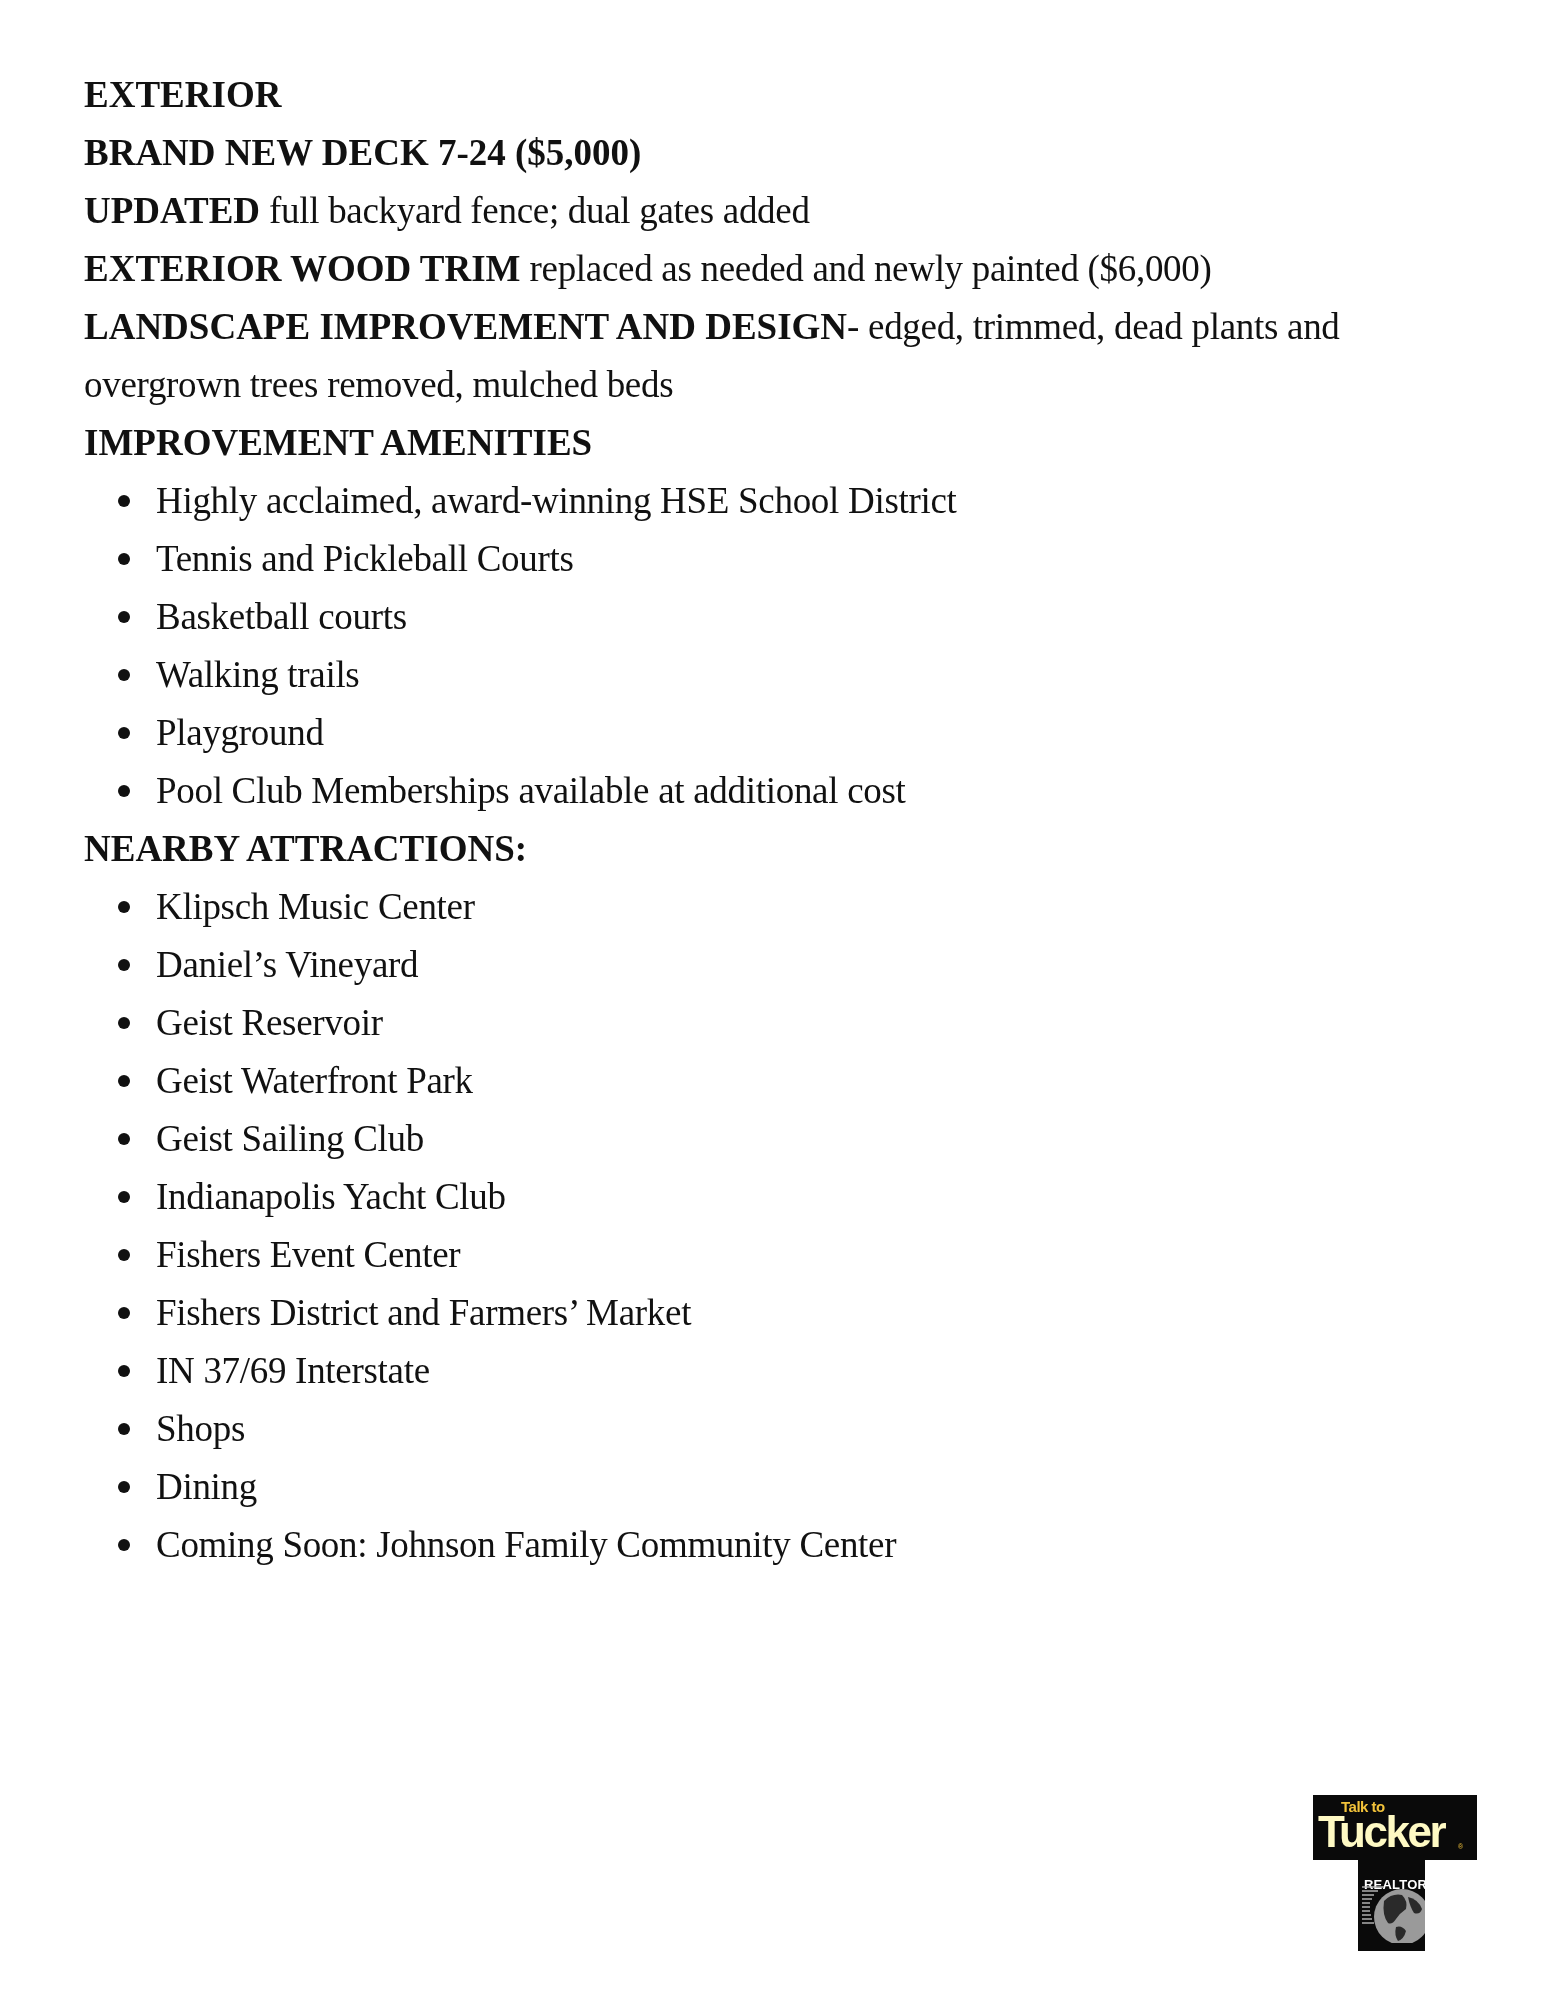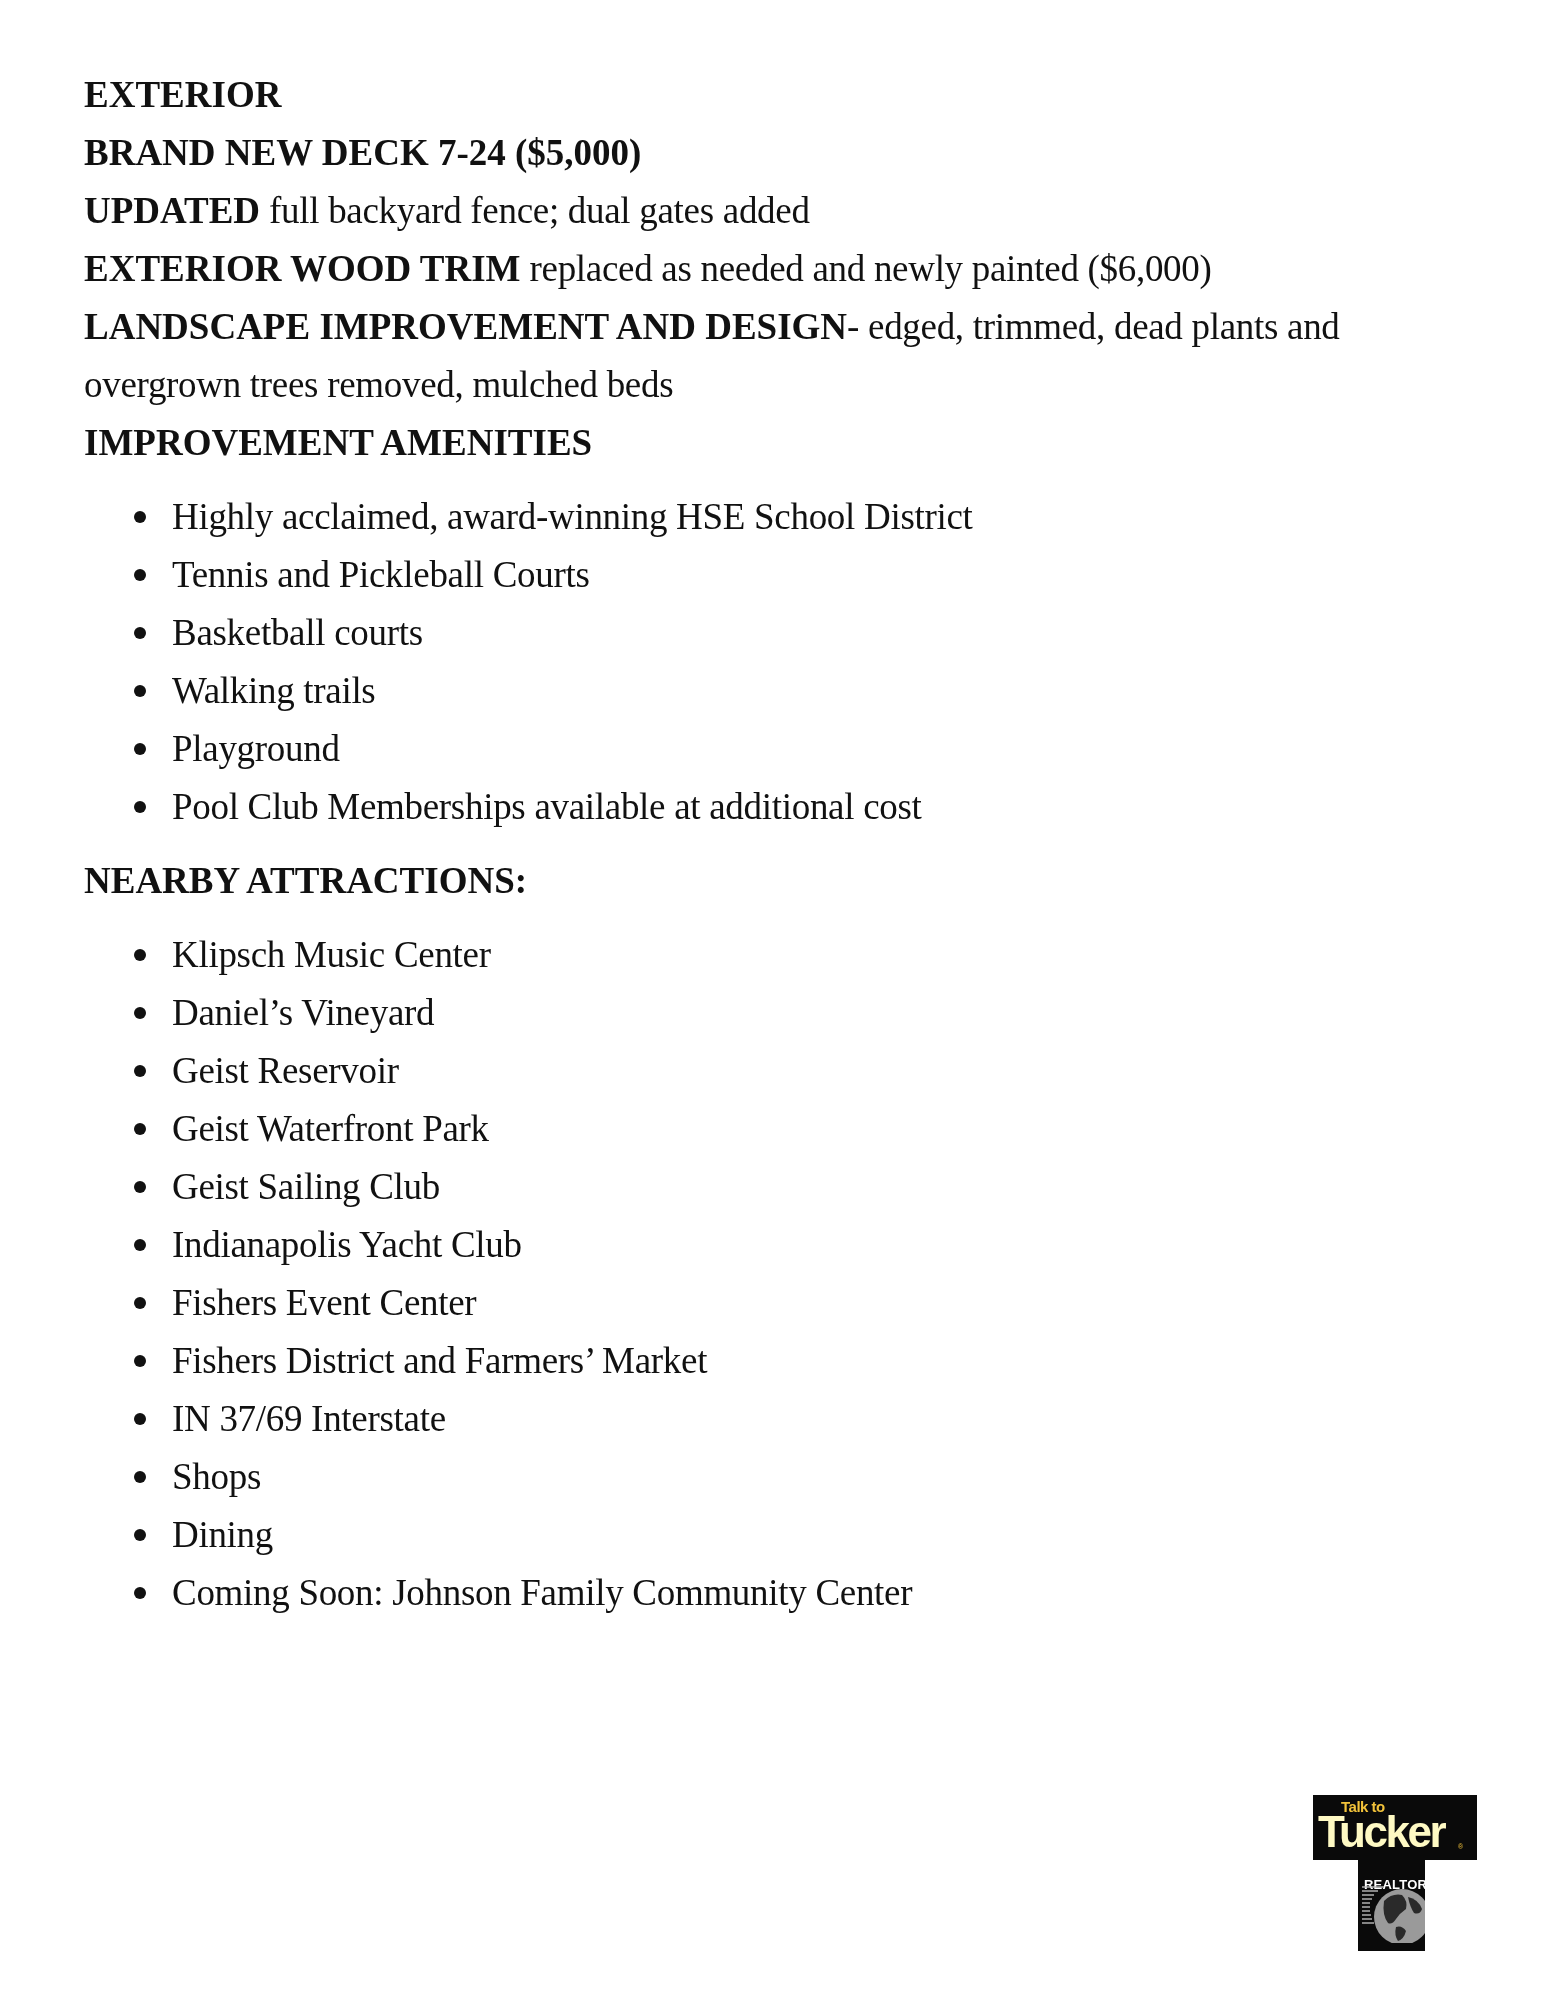--- a/index.html
+++ b/index.html
@@ -2,21 +2,21 @@
 <html><head>
 <meta charset="utf-8">
 <style>
   html, body { margin: 0; padding: 0; background: #ffffff; }
   body { width: 1545px; height: 2000px; position: relative; overflow: hidden;
          font-family: "Liberation Serif", "DejaVu Serif", serif; color: #111111; }
   .page { position: absolute; left: 84px; top: 66px; width: 1420px; }
   .line { font-size: 37px; line-height: 58px; white-space: nowrap; letter-spacing: -0.3px; }
   .wrap { white-space: normal; }
   .b { font-weight: bold; letter-spacing: 0px; }
-  ul { list-style: none; margin: 16px; padding: 0 0 0 72px; }
+  ul { list-style: none; margin: 0; padding: 0 0 0 72px; }
   li { font-size: 37px; line-height: 58px; position: relative; white-space: nowrap; letter-spacing: -0.3px; }
   li .dot { position: absolute; left: -38px; top: 23px; width: 12px; height: 12px; border-radius: 50%; background: #111; }
   .logo { position: absolute; left: 1313px; top: 1795px; width: 156px; height: 156px; }
   .logo .bar { position: absolute; left: 0; top: 0; width: 156px; height: 65px; background: #0a0a0a; padding-left: 8px; }
   .logo .stem { position: absolute; left: 45px; top: 64px; width: 67px; height: 92px; background: #0a0a0a; overflow: hidden; }
   .logo .t1 { position: absolute; left: 28px; top: 3px; font-family: "Liberation Sans", sans-serif; font-weight: bold;
               font-size: 15px; color: #f2c23a; letter-spacing: -0.5px; }
   .logo .t2 { position: absolute; left: 5px; top: 12px; font-family: "Liberation Sans", sans-serif; font-weight: bold;
               font-size: 44px; color: #fef9c3; letter-spacing: -2.5px; line-height: 50px; transform: scaleY(1.0); }
   .logo .reg { position: absolute; left: 145px; top: 48px; font-family: "Liberation Sans", sans-serif; font-size: 7px; color: #f2c23a; }

